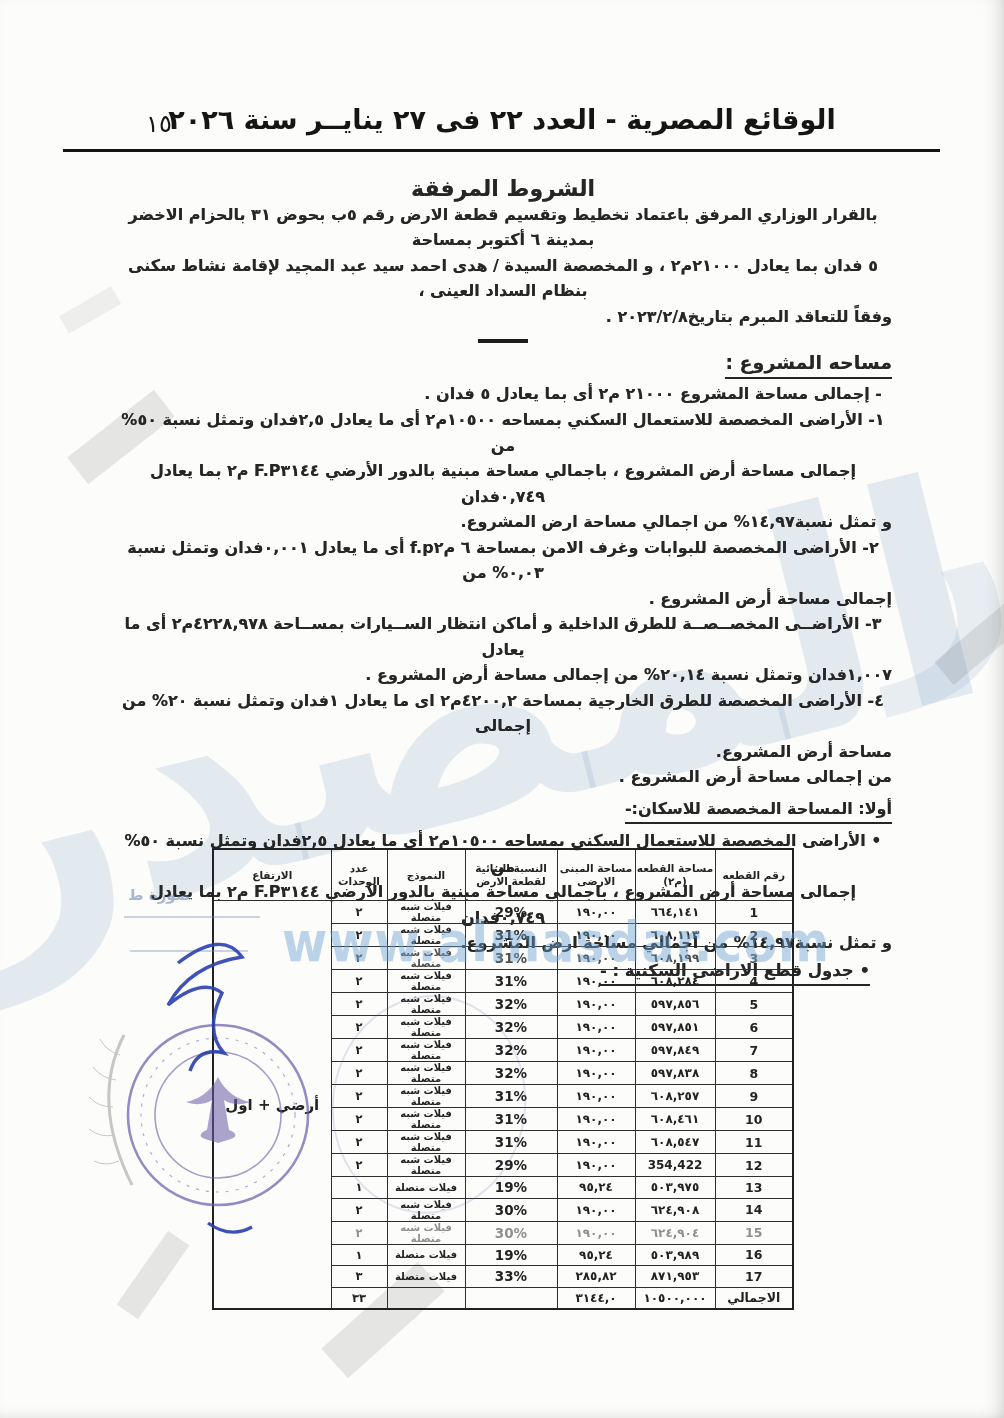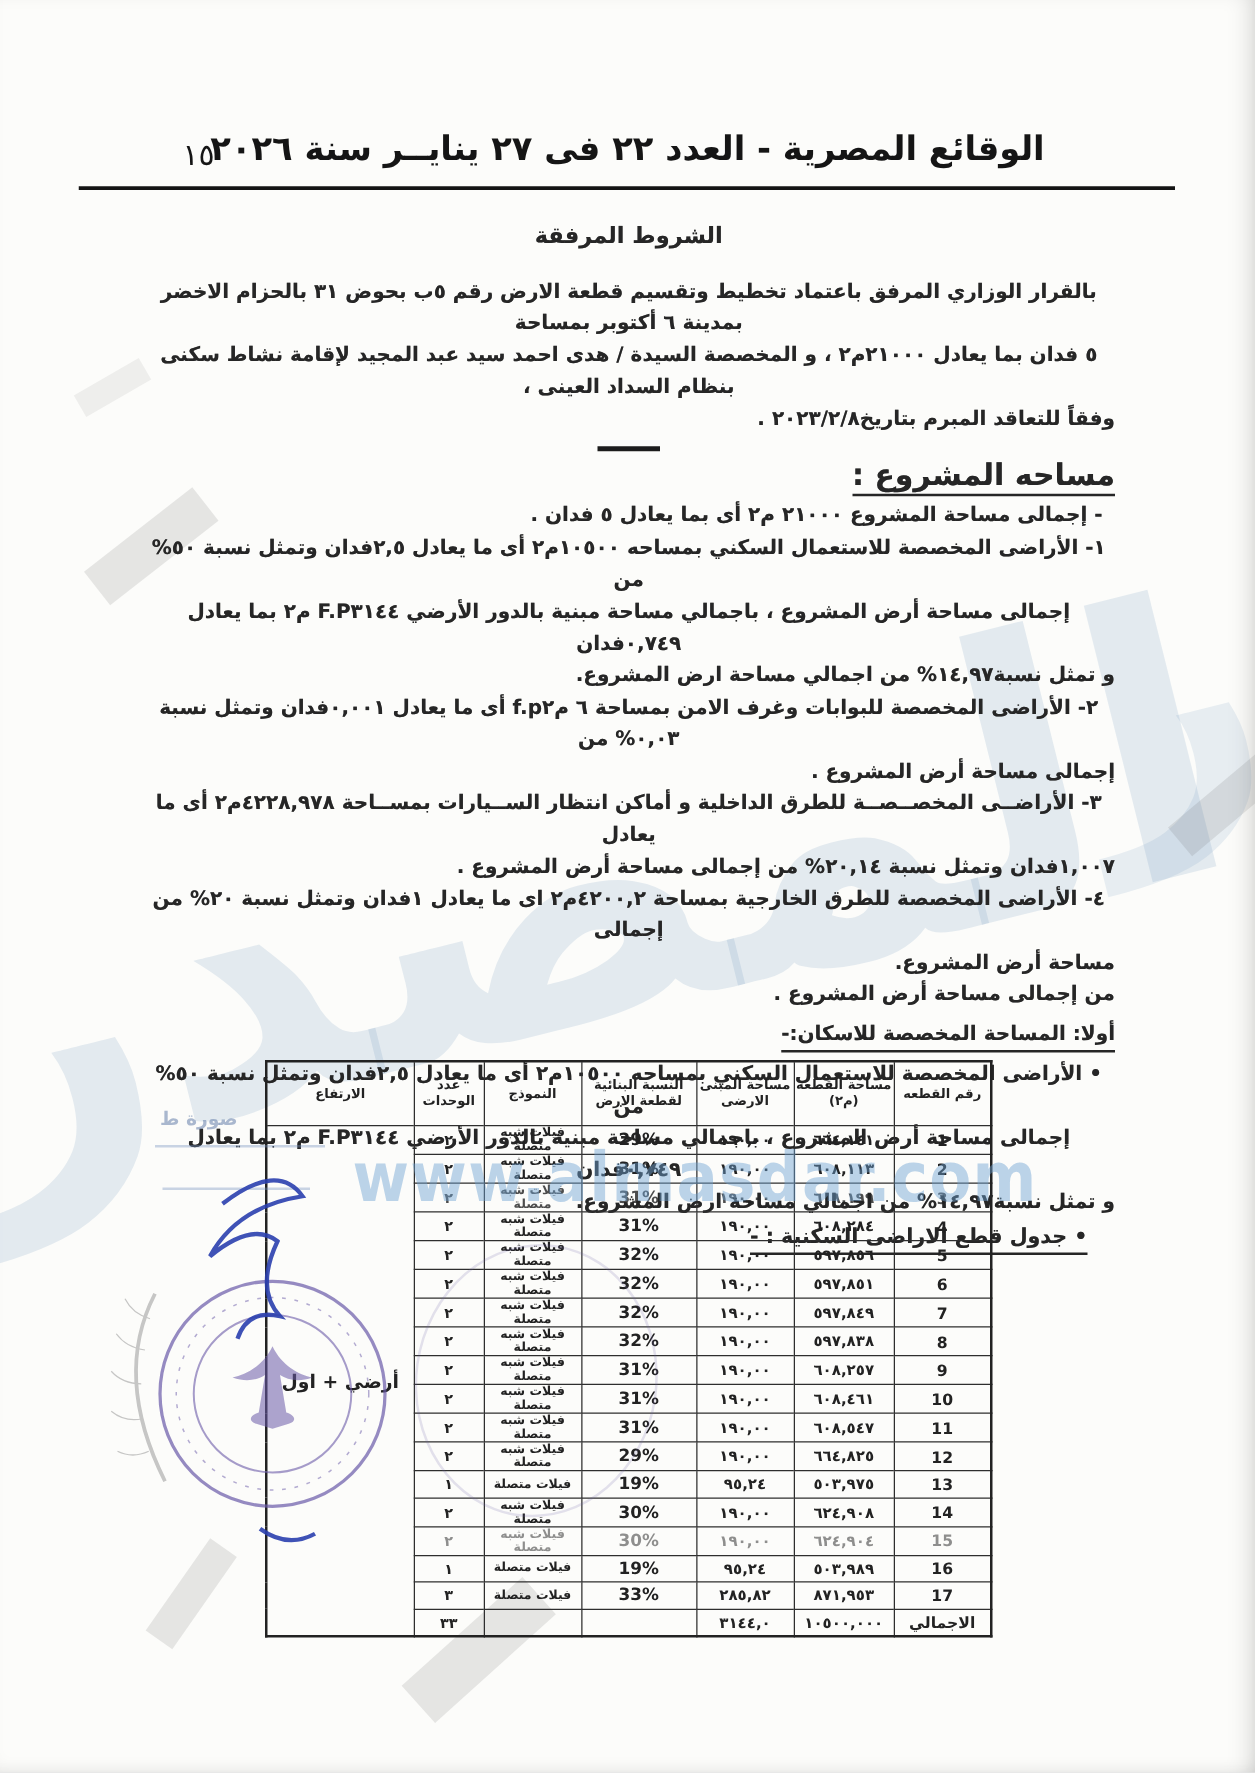--- a/index.html
+++ b/index.html
@@ -15,25 +15,25 @@
     font-size:27px; font-weight:bold; color:#151515; white-space:nowrap;
   }
   .page-number{ position:absolute; top:110px; left:146px; font-size:24px; font-weight:normal; color:#151515;}
   .header-rule{ position:absolute; top:149px; left:63px; width:877px; height:3px; background:#141414;}
   
   .content{
     position:absolute; top:176px; right:112px; width:778px; z-index:2;
     font-size:16px; font-weight:bold; color:#262626; line-height:25.5px;
     text-shadow:0 0 .5px rgba(40,40,40,.55);
   }
-  .doc-title{ text-align:center; font-size:18px; margin-bottom:18px;}
+  .doc-title{ text-align:center; font-size:22px; margin-bottom:0;}
   .para .line{ text-align:center;}
   .para .line.center{ text-align:right;}
   .divider{ width:50px; height:4px; background:#1c1c1c; margin:10px auto 7px;}
-  .sec-heading{ font-size:24px; margin:1px 0 2px;}
+  .sec-heading{ font-size:19px; margin:1px 0 2px;}
   .sec-heading .u, .first-heading .u, .table-heading .u{
     border-bottom:2px solid #262626; padding-bottom:1px; display:inline-block;
   }
   .plain-line{ padding-right:10px; margin-bottom:1px;}
   .first-heading{ font-size:16px; margin:6px 0 4px;}
   .table-heading{ margin:2px 22px 0 0; font-size:16.5px;}
   
   .plots-table{
     position:absolute; top:848px; left:212px; width:580px; z-index:2;
     border-collapse:collapse; direction:rtl; table-layout:fixed;
@@ -252,21 +252,21 @@
         <tr>
           <td class="c-no">11</td>
           <td class="c-area">٦٠٨,٥٤٧</td>
           <td class="c-ground">١٩٠,٠٠</td>
           <td class="c-ratio">31%</td>
           <td class="c-model">فيلات شبه متصلة</td>
           <td class="c-units">٢</td>
         </tr>
         <tr>
           <td class="c-no">12</td>
-          <td class="c-area">٦٦٤,٨٢٥</td>
+          <td class="c-area">354,422</td>
           <td class="c-ground">١٩٠,٠٠</td>
           <td class="c-ratio">29%</td>
           <td class="c-model">فيلات شبه متصلة</td>
           <td class="c-units">٢</td>
         </tr>
         <tr>
           <td class="c-no">13</td>
           <td class="c-area">٥٠٣,٩٧٥</td>
           <td class="c-ground">٩٥,٢٤</td>
           <td class="c-ratio">19%</td>

